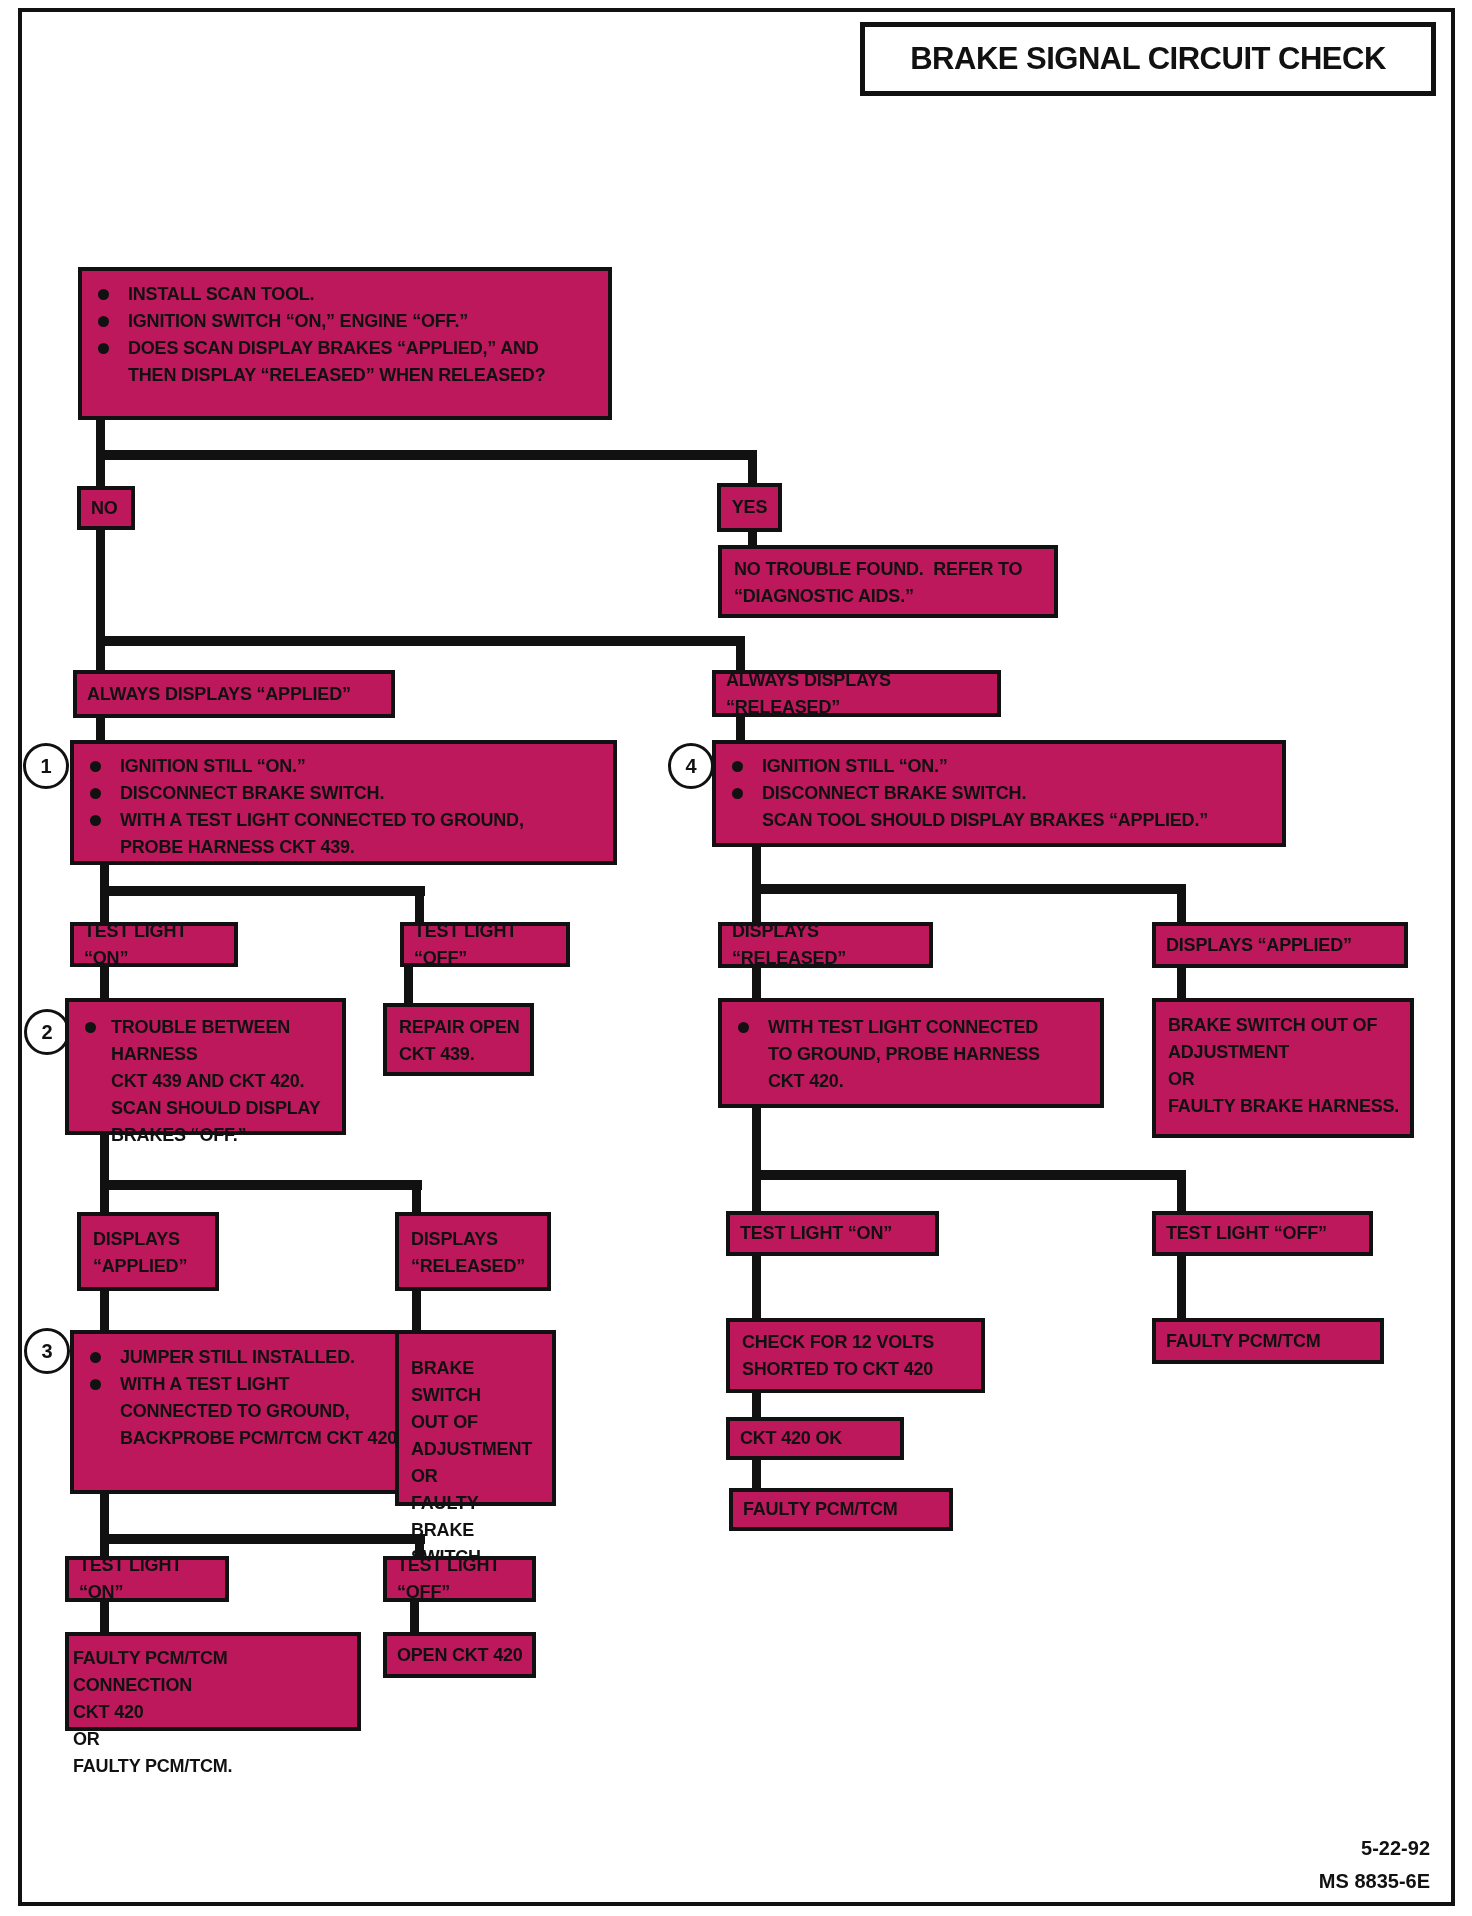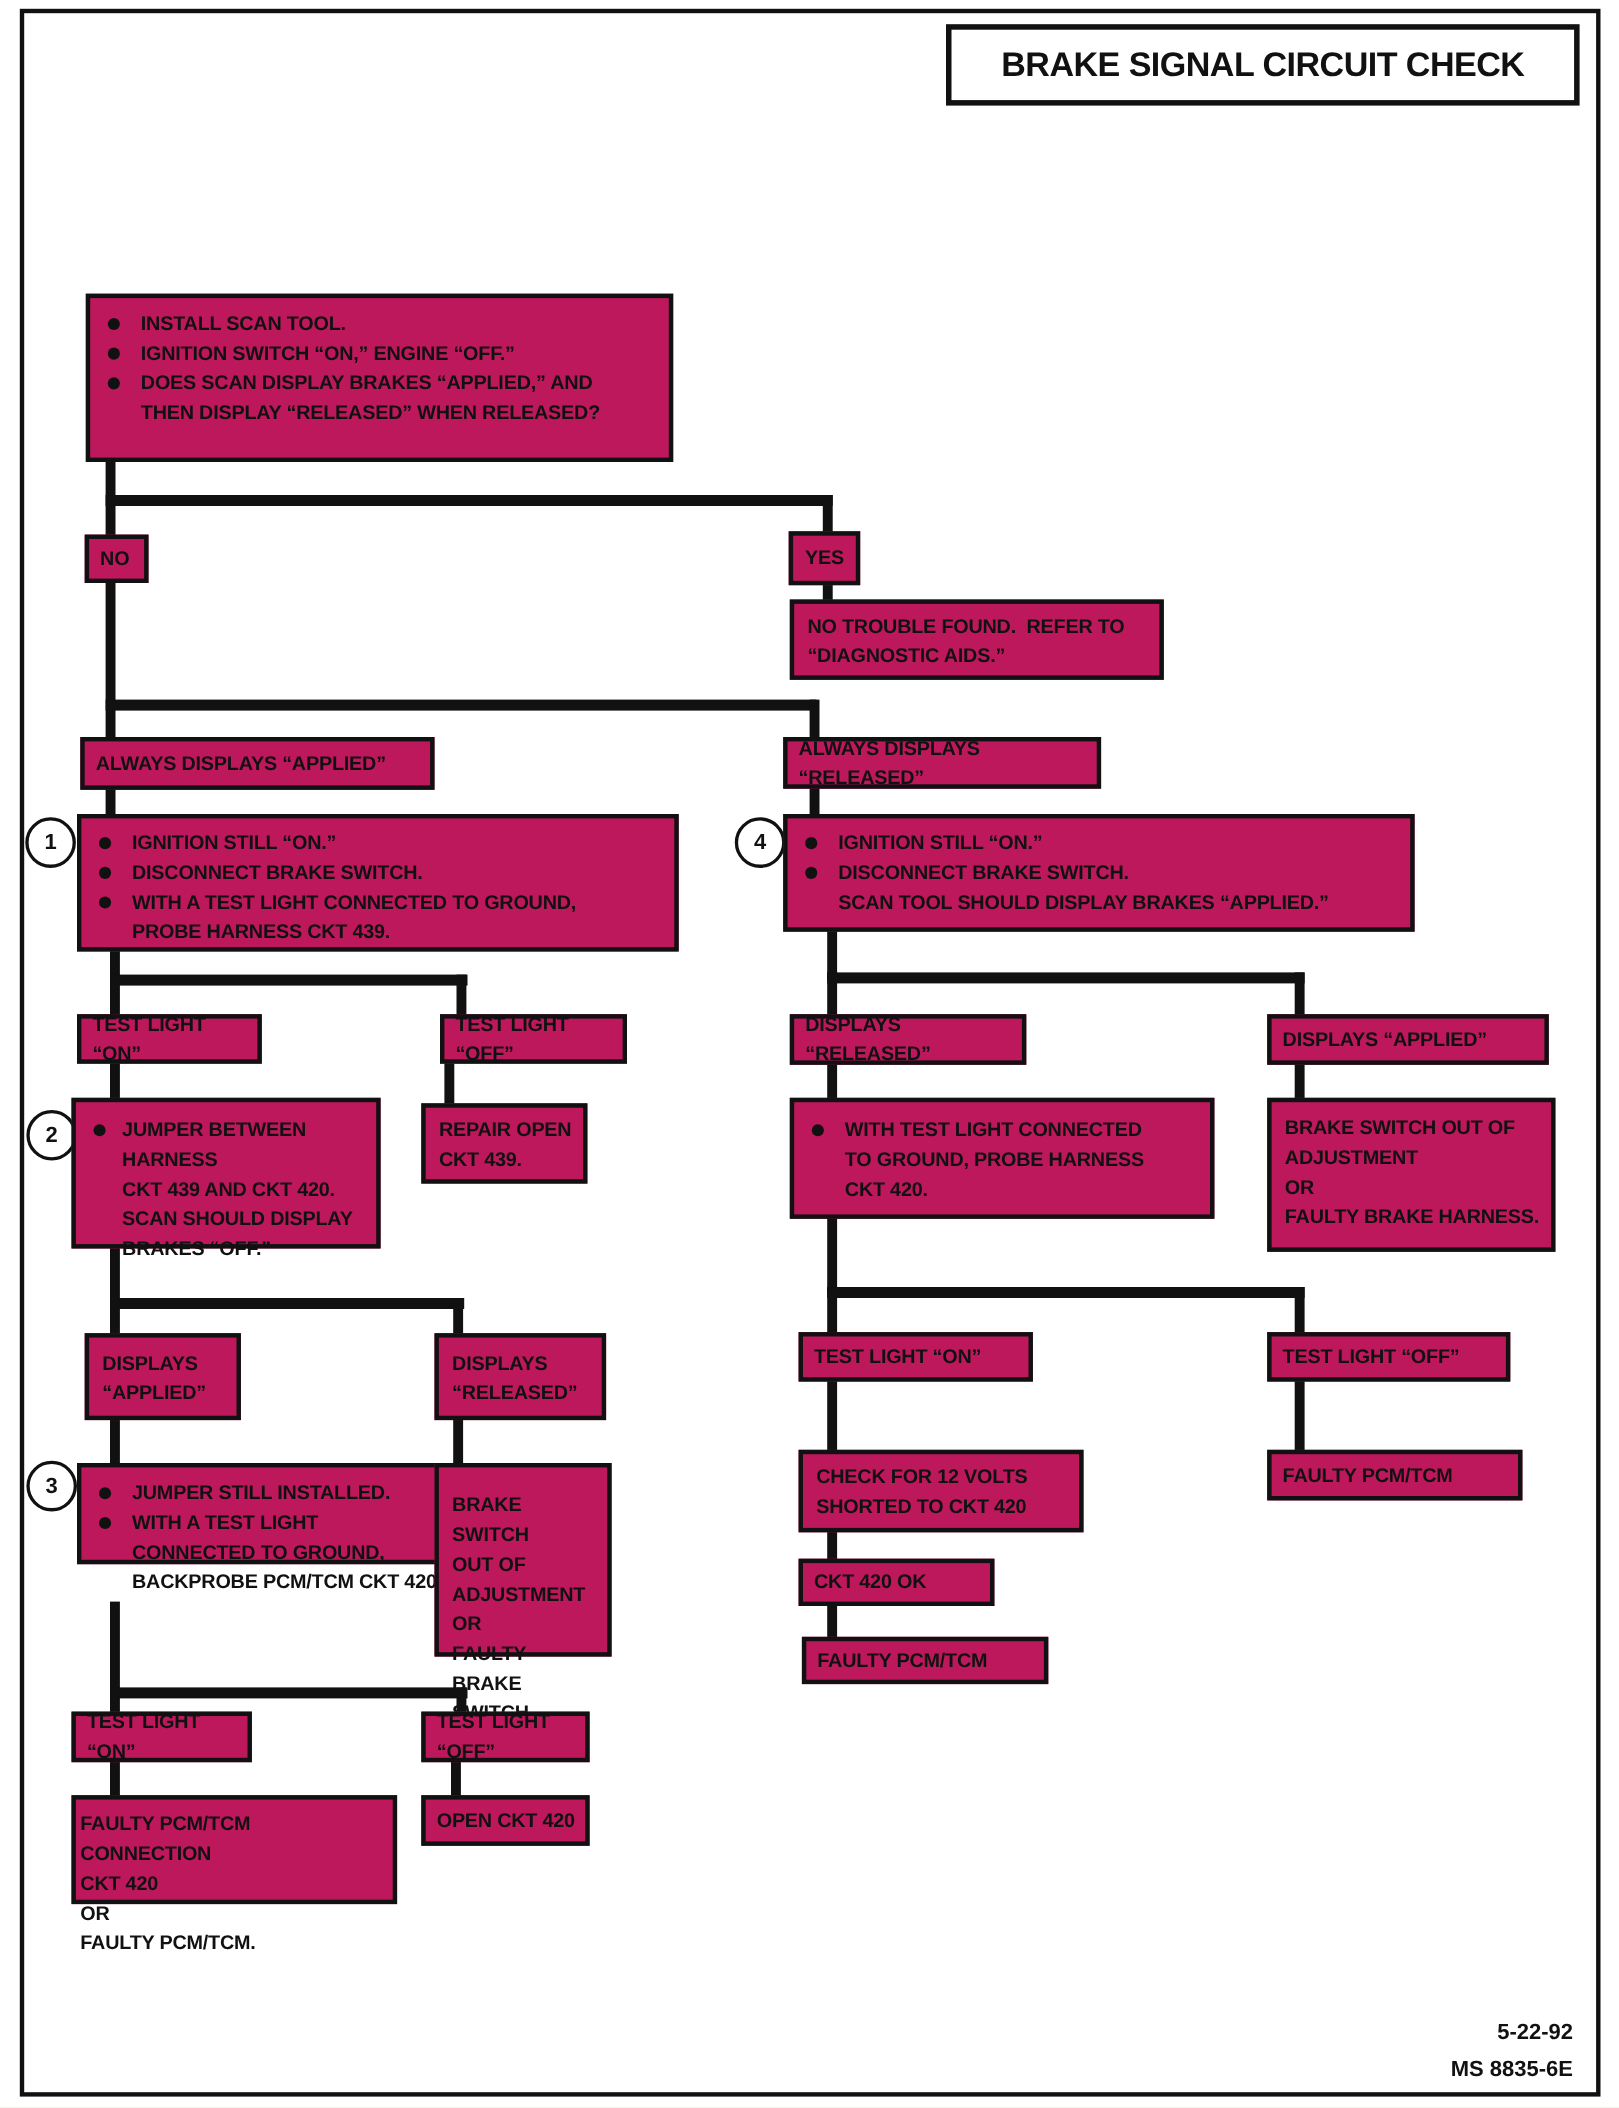--- a/index.html
+++ b/index.html
@@ -125,21 +125,21 @@
       <span class="ln">SCAN TOOL SHOULD DISPLAY BRAKES “APPLIED.”</span>
     </div>
   </div>
 
   <div class="box lbl" style="left:70px;top:922px;width:168px;height:45px;">TEST LIGHT “ON”</div>
   <div class="box lbl" style="left:400px;top:922px;width:170px;height:45px;">TEST LIGHT “OFF”</div>
 
   <div class="circle" style="left:24px;top:1009px;">2</div>
   <div class="box items" style="left:65px;top:998px;width:281px;height:137px;padding:12px 4px 8px 0;">
     <div class="item b" style="padding-left:42px;">
-      <span class="ln">JUMPER BETWEEN HARNESS</span>
+      <span class="ln">TROUBLE BETWEEN HARNESS</span>
       <span class="ln">CKT 439 AND CKT 420.</span>
       <span class="ln">SCAN SHOULD DISPLAY</span>
       <span class="ln">BRAKES “OFF.”</span>
     </div>
   </div>
 
   <div class="box lines" style="left:383px;top:1003px;width:151px;height:73px;">
     <span class="ln">REPAIR OPEN</span>
     <span class="ln">CKT 439.</span>
   </div>
@@ -176,21 +176,21 @@
   <div class="box lines" style="left:77px;top:1212px;width:142px;height:79px;padding-top:10px;">
     <span class="ln">DISPLAYS</span>
     <span class="ln">“APPLIED”</span>
   </div>
   <div class="box lines" style="left:395px;top:1212px;width:156px;height:79px;padding-top:10px;">
     <span class="ln">DISPLAYS</span>
     <span class="ln">“RELEASED”</span>
   </div>
 
   <div class="circle" style="left:24px;top:1328px;">3</div>
-  <div class="box items" style="left:70px;top:1330px;width:352px;height:92px;padding-top:10px;">
+  <div class="box items" style="left:70px;top:1330px;width:352px;height:164px;padding-top:10px;">
     <div class="item b">
         <span class="ln">JUMPER STILL INSTALLED.</span>
       </div>
     <div class="item b">
       <span class="ln">WITH A TEST LIGHT</span>
       <span class="ln">CONNECTED TO GROUND,</span>
       <span class="ln">BACKPROBE PCM/TCM CKT 420.</span>
     </div>
   </div>
 

